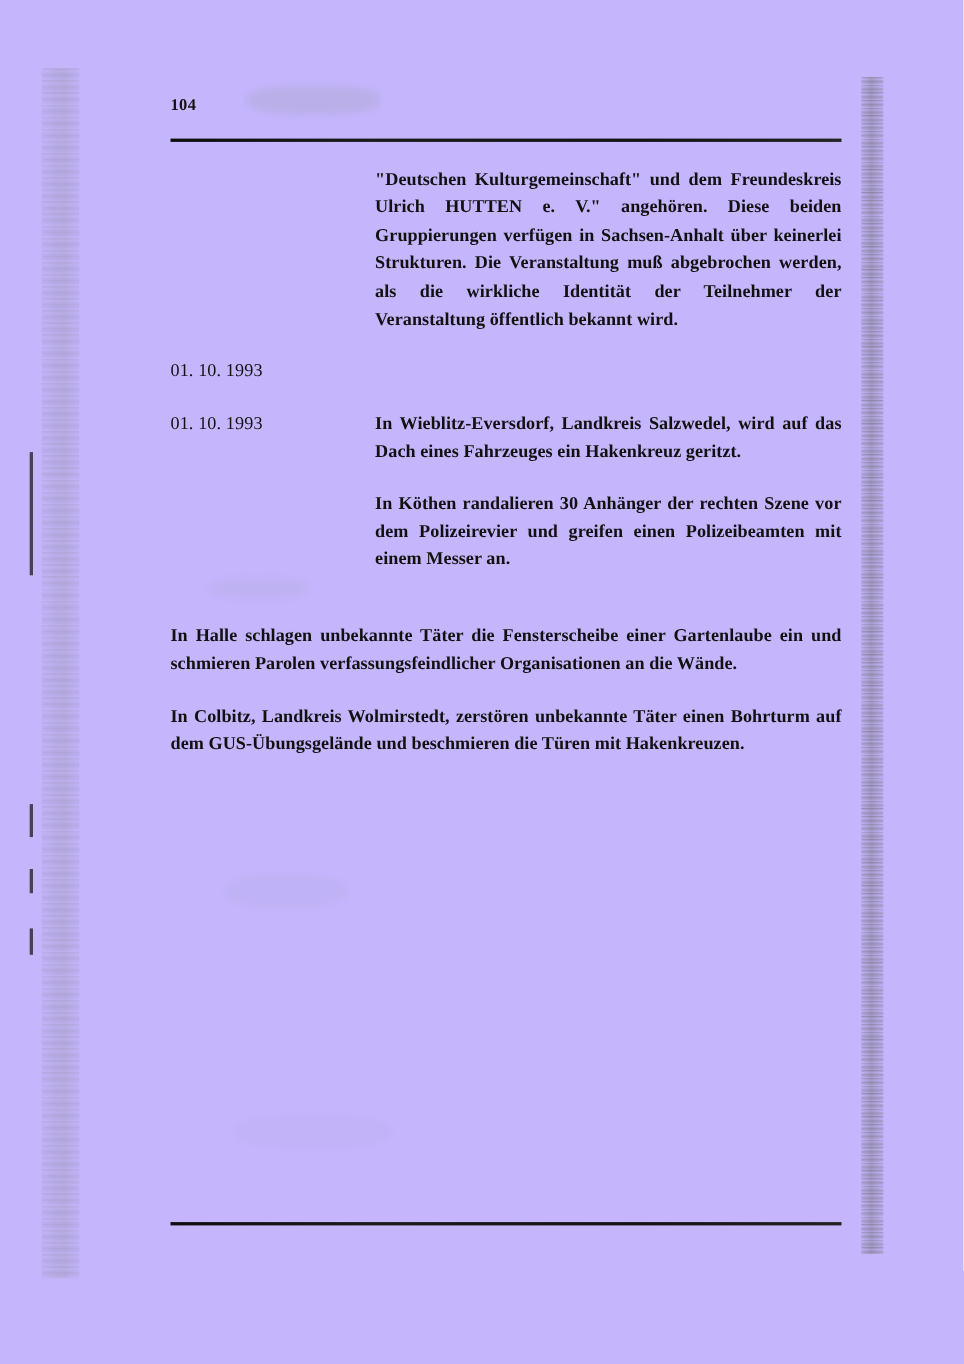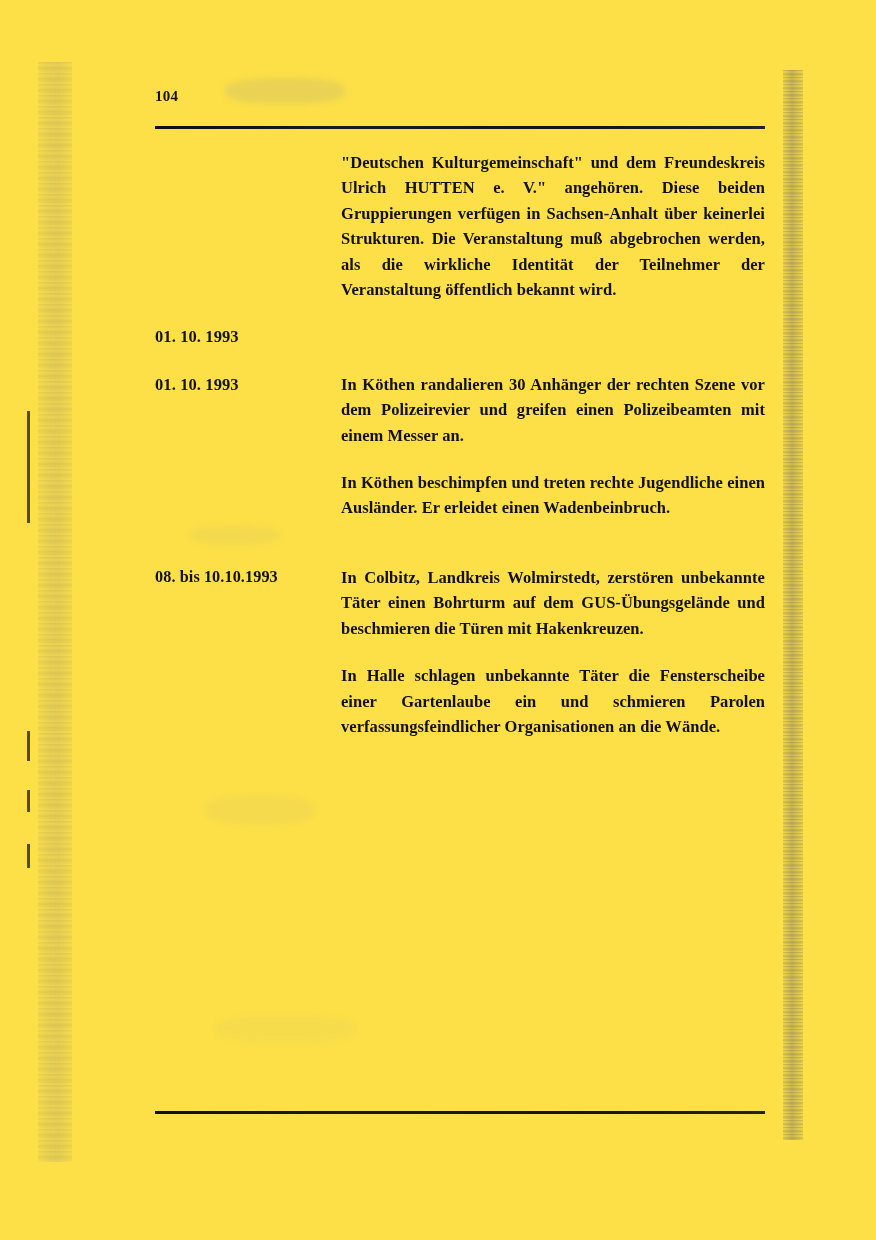--- a/index.html
+++ b/index.html
@@ -9,21 +9,21 @@
     background: #ffffff;
   }
   body {
     font-family: "Liberation Serif", "DejaVu Serif", serif;
   }
 
   .page {
     position: relative;
     width: 876px;
     height: 1240px;
-    background: #fde047;
+    background: #c4b5fd;
     overflow: hidden;
   }
 
   
   .scan-noise-left {
     position: absolute;
     left: 38px;
     top: 62px;
     width: 34px;
     height: 1100px;
@@ -113,21 +113,21 @@
 
   .entry {
     display: flex;
     align-items: flex-start;
   }
 
   .date-cell {
     flex: 0 0 186px;
     width: 186px;
     font-size: 16.5px;
-    font-weight: bold;
+    font-weight: normal;
     line-height: 25.4px;
     color: #131211;
     letter-spacing: 0.1px;
     white-space: nowrap;
   }
   .date-cell.wide {
     flex-basis: 186px;
     font-size: 16.2px;
   }
 
@@ -186,32 +186,31 @@
 
     <div class="entry">
       <div class="date-cell">01. 10. 1993</div>
     </div>
 
     <div class="block-gap-entry"></div>
 
     <div class="entry">
       <div class="date-cell">01. 10. 1993</div>
       <div class="text-cell">
+        <p class="para">In Wieblitz-Eversdorf, Landkreis Salzwedel, wird auf das Dach eines Fahrzeuges ein Hakenkreuz geritzt.</p>
         <p class="para">In Köthen randalieren 30 Anhänger der rechten Szene vor dem Polizeirevier und greifen einen Polizeibeamten mit einem Messer an.</p>
-        <p class="para">In Köthen beschimpfen und treten rechte Jugendliche einen Ausländer. Er erleidet einen Wadenbeinbruch.</p>
       </div>
     </div>
 
     <div class="block-gap-entry"></div>
 
 
     <div class="block-gap-entry"></div>
 
     <div class="entry">
-      <div class="date-cell wide">08. bis 10.10.1993</div>
       <div class="text-cell">
+        <p class="para">In Halle schlagen unbekannte Täter die Fensterscheibe einer Gartenlaube ein und schmieren Parolen verfassungsfeindlicher Organisationen an die Wände.</p>
         <p class="para">In Colbitz, Landkreis Wolmirstedt, zerstören unbekannte Täter einen Bohrturm auf dem GUS-Übungsgelände und beschmieren die Türen mit Hakenkreuzen.</p>
-        <p class="para">In Halle schlagen unbekannte Täter die Fensterscheibe einer Gartenlaube ein und schmieren Parolen verfassungsfeindlicher Organisationen an die Wände.</p>
       </div>
     </div>
 
   </div>
 </div>
 
 </body></html>

